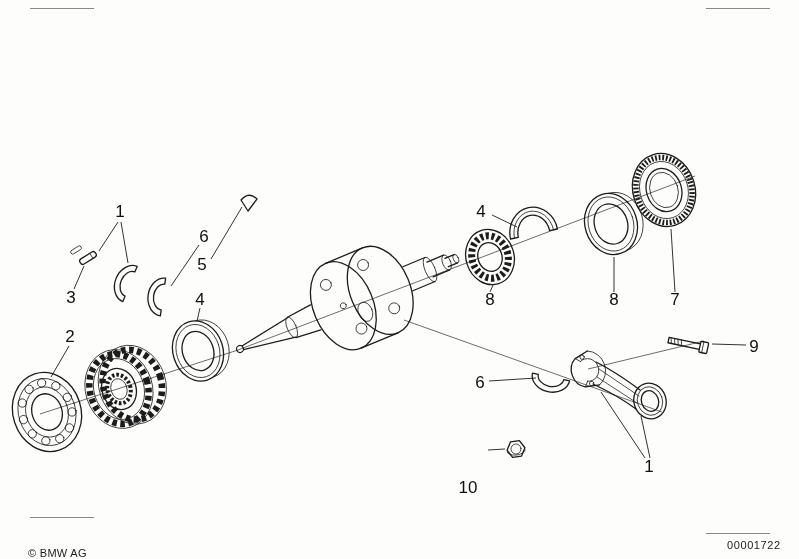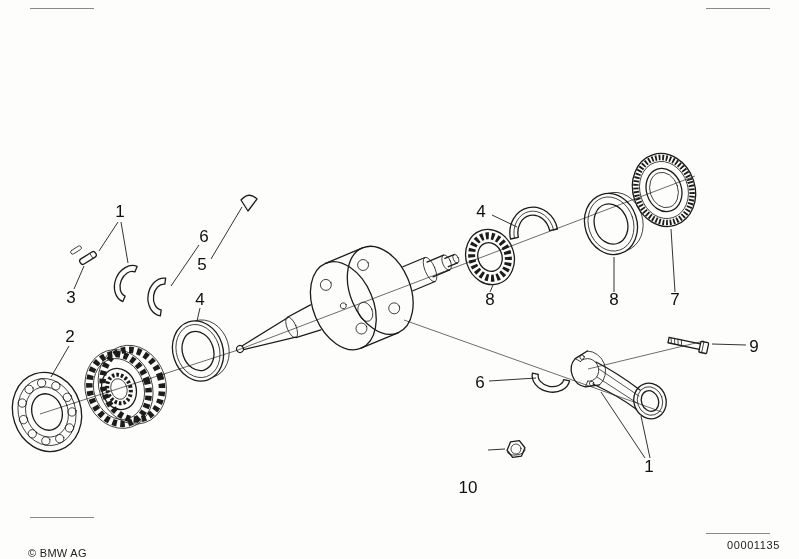--- a/index.html
+++ b/index.html
@@ -228,15 +228,15 @@
   <div class="callout" style="left:481px; top:211px;">4</div>
   <div class="callout" style="left:490px; top:299px;">8</div>
   <div class="callout" style="left:614px; top:299px;">8</div>
   <div class="callout" style="left:675px; top:299px;">7</div>
   <div class="callout" style="left:754px; top:346px;">9</div>
   <div class="callout" style="left:480px; top:382px;">6</div>
   <div class="callout" style="left:468px; top:451px;margin-top:36px;">10</div>
   <div class="callout" style="left:649px; top:466px;">1</div>
 
   <div class="copyright">© BMW AG</div>
-  <div class="docnum">00001135</div>
+  <div class="docnum">00001722</div>
 
 </div>
 
 </body></html>

